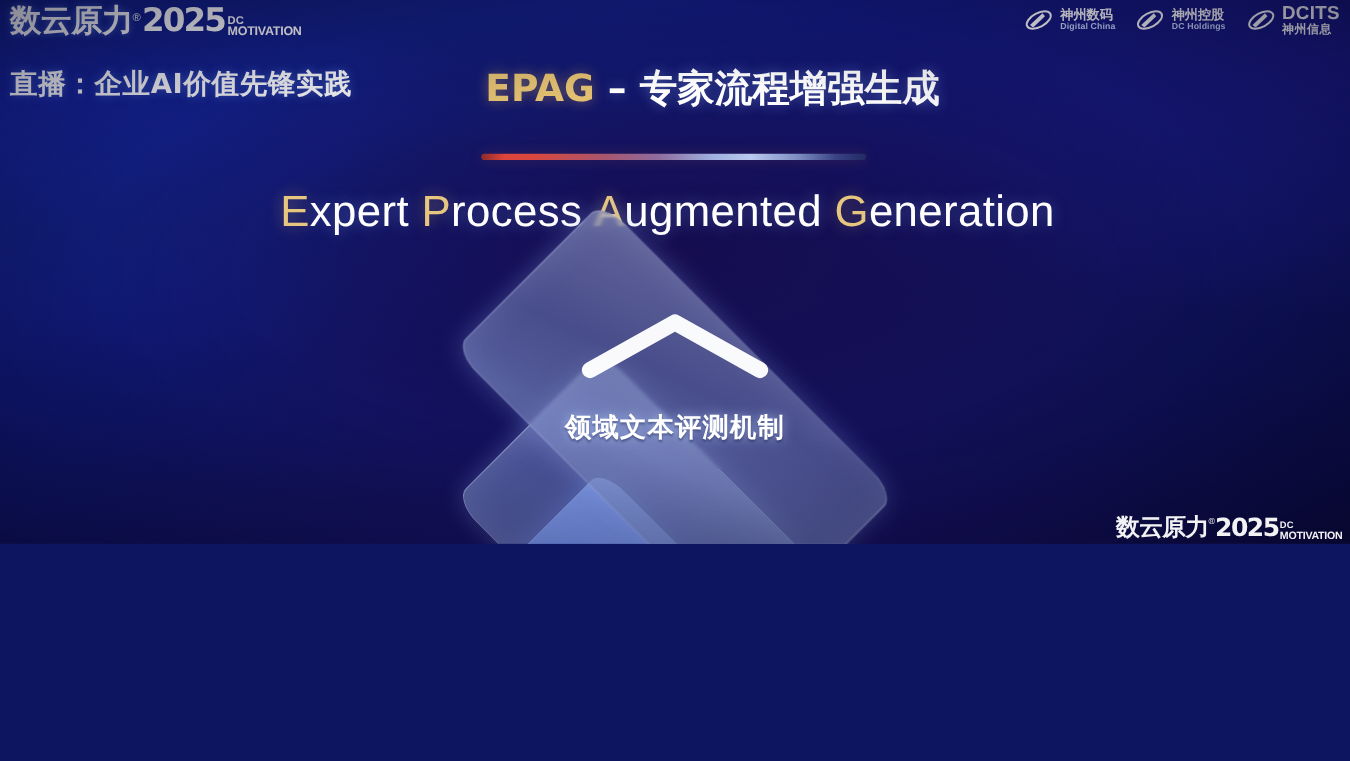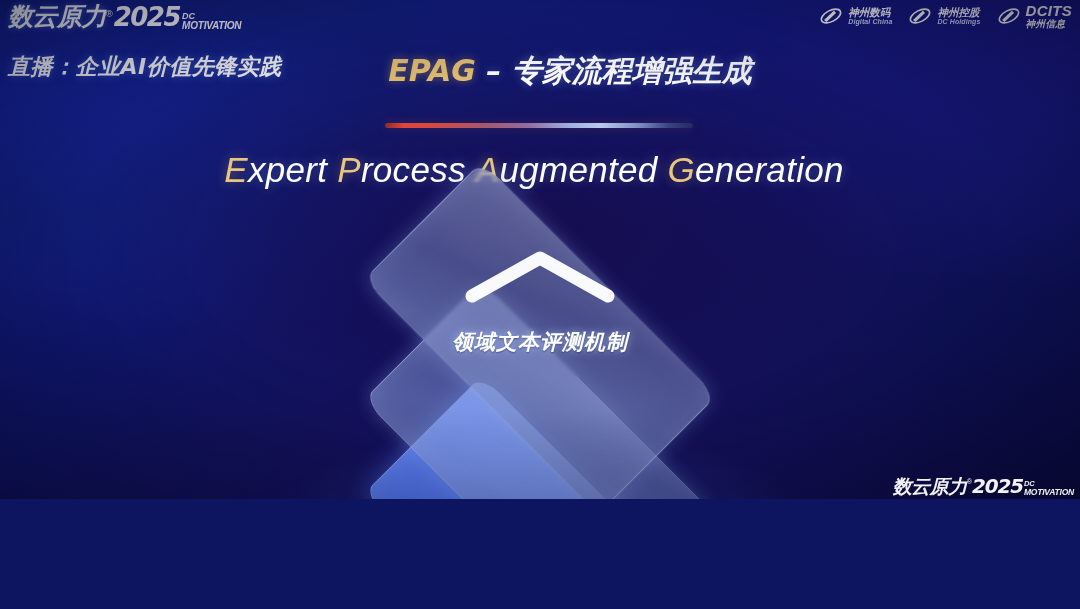--- a/index.html
+++ b/index.html
@@ -3,28 +3,27 @@
 <meta charset="utf-8">
 <title>EPAG Slide</title>
 <style>
   html,body{margin:0;padding:0;}
   body{
     width:1080px;height:609px;overflow:hidden;
     font-family:"Liberation Sans","DejaVu Sans",sans-serif;
     background:#0d1560;
   }
   .slide{
-    position:relative;width:1080px;height:499px;overflow:hidden;
+    position:relative;width:1080px;height:435px;overflow:hidden;
     background:
       radial-gradient(ellipse 55% 58% at 50% 46%, rgba(22,12,78,0.95) 0%, rgba(20,13,80,0.55) 45%, rgba(18,20,96,0.0) 78%),
       radial-gradient(ellipse 70% 90% at 50% 105%, rgba(24,16,92,0.85) 0%, rgba(16,22,100,0.0) 70%),
       radial-gradient(ellipse 90% 70% at 4% 18%, #16259c 0%, #12207f 35%, rgba(15,24,106,0) 72%),
       radial-gradient(ellipse 80% 80% at 98% 10%, #1a1a84 0%, rgba(17,20,110,0) 60%),
       linear-gradient(160deg,#15218f 0%,#111a7c 32%,#101460 60%,#0d1052 82%,#0b0c42 100%);
-    font-style: italic;
   }
   .vignette{
     position:absolute;inset:0;pointer-events:none;
     background:radial-gradient(ellipse 78% 78% at 50% 50%, rgba(0,0,0,0) 42%, rgba(3,2,28,0.45) 88%, rgba(2,1,22,0.72) 100%);
   }
 
   
   .brand-logo{
     position:absolute;left:8px;top:2px;display:flex;align-items:flex-end;
     white-space:nowrap;

